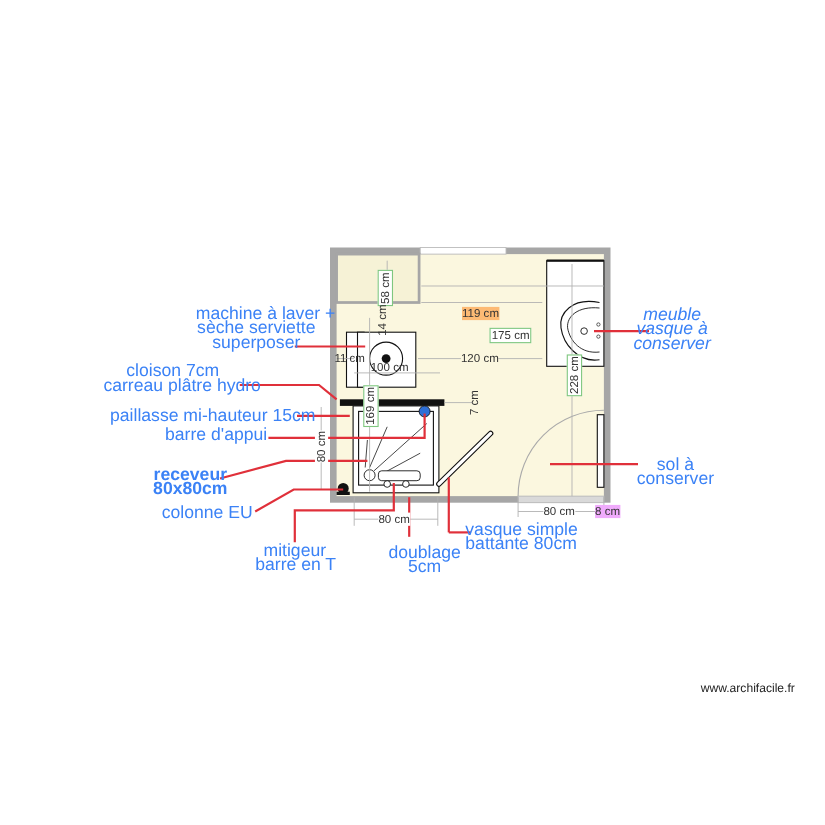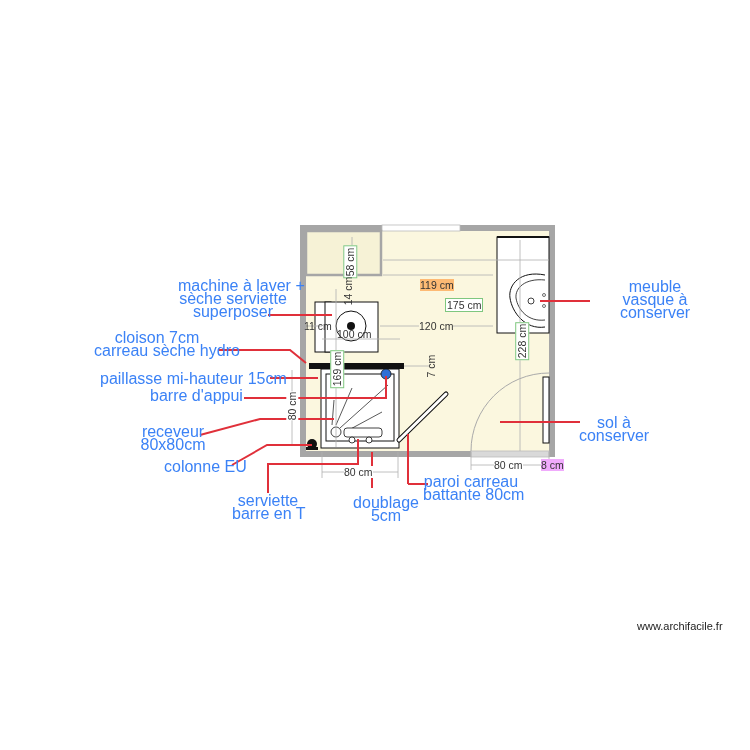--- a/index.html
+++ b/index.html
@@ -104,43 +104,43 @@
   </g>
 </svg>
 
 <div class="lbl c" style="left:178px; top:279px; width:110px;">
   <div>machine à laver +</div>
   <div>sèche serviette</div>
   <div>superposer</div>
 </div>
 <div class="lbl c" style="left:94px; top:331px; width:126px;">
   <div>cloison 7cm</div>
-  <div>carreau sèche hydro</div>
+  <div>carreau plâtre hydro</div>
 </div>
 <div class="lbl r" style="left:100px; top:372px; width:168px;">paillasse mi-hauteur 15cm</div>
 <div class="lbl r" style="left:150px; top:389px; width:93px;">barre d'appui</div>
-<div class="lbl c" style="left:138px; top:425px; width:70px;">
+<div class="lbl c" style="left:138px; top:425px; width:70px;font-weight:bold;">
   <div>receveur</div>
   <div>80x80cm</div>
 </div>
-<div class="lbl" style="left:164px; top:460px;">colonne EU</div>
+<div class="lbl" style="left:147px; top:460px;">colonne EU</div>
 <div class="lbl c" style="left:232px; top:494px; width:72px;">
-  <div>serviette</div>
+  <div>mitigeur</div>
   <div>barre en T</div>
 </div>
 <div class="lbl c" style="left:348px; top:496px; width:76px;">
   <div>doublage</div>
   <div>5cm</div>
 </div>
 <div class="lbl c" style="left:423px; top:475px; width:96px;">
-  <div>paroi carreau</div>
+  <div>vasque simple</div>
   <div>battante 80cm</div>
 </div>
 
-<div class="lbl c" style="left:619px; top:280px; width:72px;">
+<div class="lbl c" style="left:575px; top:280px; width:72px;font-style:italic;">
   <div>meuble</div>
   <div>vasque à</div>
   <div>conserver</div>
 </div>
 <div class="lbl c" style="left:578px; top:416px; width:72px;">
   <div>sol à</div>
   <div>conserver</div>
 </div>
 
 <div class="dim dimbox" style="left:445px; top:254px;margin-top:44px;">175 cm</div>

